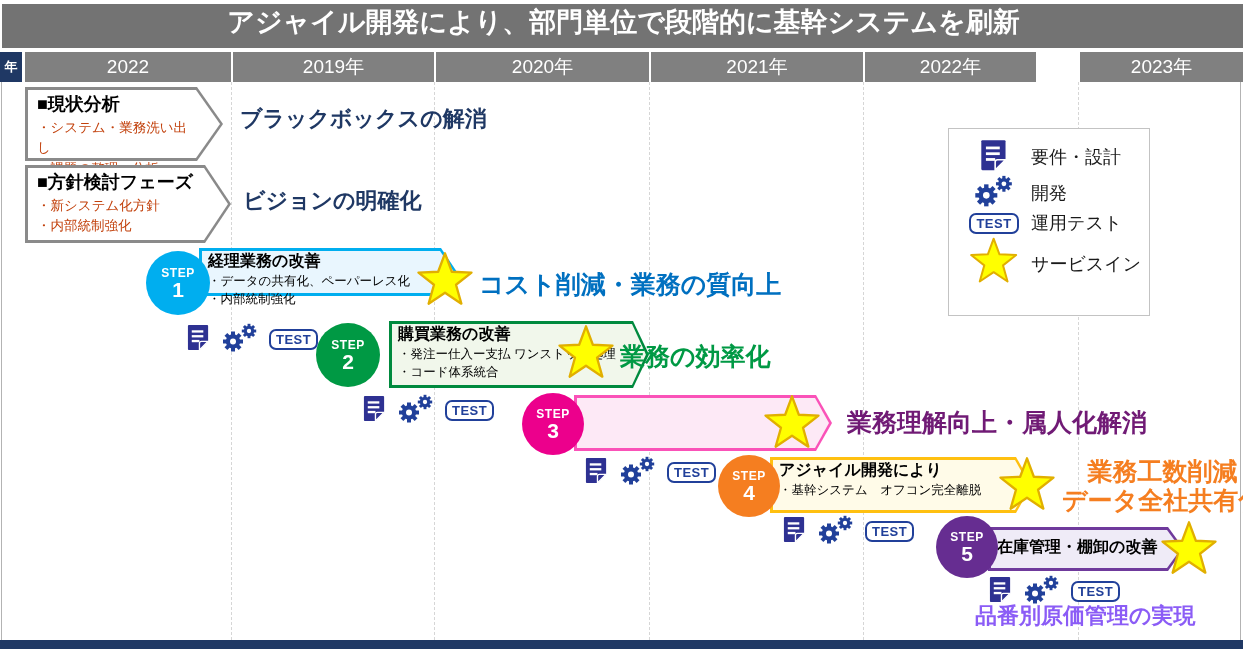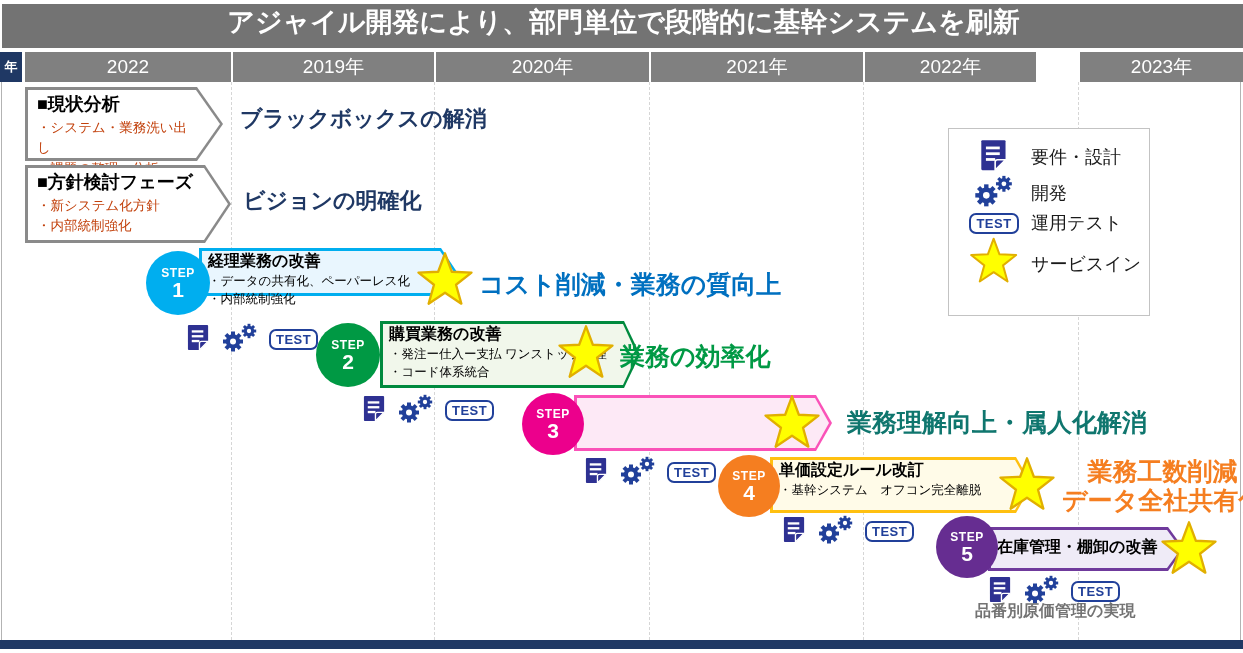--- a/index.html
+++ b/index.html
@@ -50,33 +50,33 @@
   .star { position:absolute; z-index:6; }
   .outcome { position:absolute; font-size:25px; font-weight:bold; z-index:4; white-space:nowrap; }
 
   .icon-row { position:absolute; display:flex; align-items:center; gap:9px; z-index:3; }
   .test-badge { border:2px solid #21409A; border-radius:7px; color:#21409A; background:#fff;
     font-size:13px; font-weight:bold; padding:0 5px; line-height:17px; letter-spacing:0.5px; }
 
   
   .c1 { background:#00AEEF; } .t1 .b-outer{background:#00AEEF;} .t1 .b-inner{background:#E9F6FE;} .o1{color:#0070C0;}
   .c2 { background:#009944; } .t2 .b-outer{background:#008A3E;} .t2 .b-inner{background:#F1F7EB;} .o2{color:#009944;}
-  .c3 { background:#EC008C; } .t3 .b-outer{background:#FA52B8;} .t3 .b-inner{background:#FDE9F6;} .o3{color:#0f766e;}
+  .c3 { background:#EC008C; } .t3 .b-outer{background:#FA52B8;} .t3 .b-inner{background:#FDE9F6;} .o3{color:#701a75;}
   .c4 { background:#F57E20; } .t4 .b-outer{background:#FFC010;} .t4 .b-inner{background:#FFFBE8;} .o4{color:#F57E20;}
   .c5 { background:#662D91; } .t5 .b-outer{background:#6F3A9C;} .t5 .b-inner{background:#EFEBF7;}
 
   
   .legend { position:absolute; left:948px; top:128px; width:202px; height:188px; background:#fff;
     border:1px solid #c3c3c3; display:flex; flex-direction:column; justify-content:space-around;
     padding:10px 0 24px 22px; z-index:7; }
   .legend-row { display:flex; align-items:center; gap:14px; }
   .legend-row .lbl { font-size:18px; color:#1a1a1a; }
   .legend-row .ic { width:46px; display:flex; justify-content:center; }
 
-  .footnote { position:absolute; font-size:16px; font-weight:bold; color:#737373; z-index:4; white-space:nowrap; }
+  .footnote { position:absolute; font-size:22px; font-weight:bold; color:#8b5cf6; z-index:4; white-space:nowrap; }
 </style>
 </head>
 <body>
 
 <div class="canvas">
 
   <div class="title-bar">
     <span>アジャイル開発により、部門単位で段階的に基幹システムを刷新</span>
   </div>
 
@@ -167,21 +167,21 @@
         <rect x="-2" y="-10" width="4" height="20" transform="rotate(135)"></rect>
         <circle r="7.2"></circle>
         <circle r="3" fill="#fff"></circle>
       </g>
     </g>
   </svg>
 </span>
     <span class="test-badge">TEST</span>
   </div>
 
-  <div class="banner t2" style="left:380px;top:321px;width:260px;height:67px;">
+  <div class="banner t2" style="left:389px;top:321px;width:260px;height:67px;">
     <div class="b-outer"></div>
       <div class="b-inner"></div>
     <div class="txt">
       <div class="step-title">購買業務の改善</div>
       <div class="step-bullet">・発注ー仕入ー支払 ワンストップ処理</div>
       <div class="step-bullet">・コード体系統合</div>
     </div>
   </div>
   <div class="step-circle c2" style="left:316px;top:323px;width:64px;height:64px;">
     <span class="w">STEP</span>
@@ -276,21 +276,21 @@
     </g>
   </svg>
 </span>
     <span class="test-badge">TEST</span>
   </div>
 
   <div class="banner t4" style="left:770px;top:457px;width:262px;height:56px;">
     <div class="b-outer"></div>
       <div class="b-inner"></div>
     <div class="txt">
-      <div class="step-title">単価設定ルール改訂</div>
+      <div class="step-title">アジャイル開発により</div>
       <div class="step-bullet">・基幹システム　オフコン完全離脱</div>
     </div>
   </div>
   <div class="step-circle c4" style="left:718px;top:455px;width:62px;height:62px;">
     <span class="w">STEP</span>
     <span class="n">4</span>
   </div>
   <div class="star" style="left:998px;top:454px;">
   <svg width="58" height="62" viewBox="0 0 100 100">
     <polygon points="50,4 61.8,35.8 95.7,37.2 69,58.2 78.2,90.8 50,72 21.8,90.8 31,58.2 4.3,37.2 38.2,35.8" fill="#FFFF00" stroke="#E1AF00" stroke-width="4" stroke-linejoin="round"></polygon>

